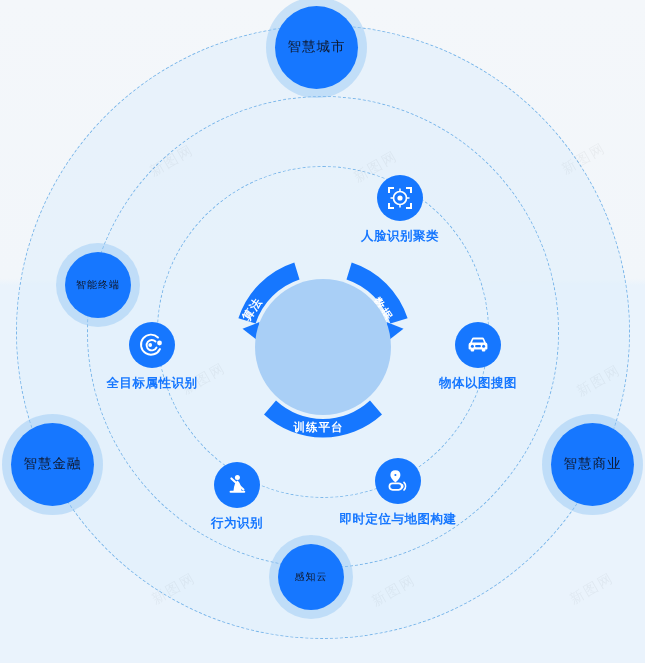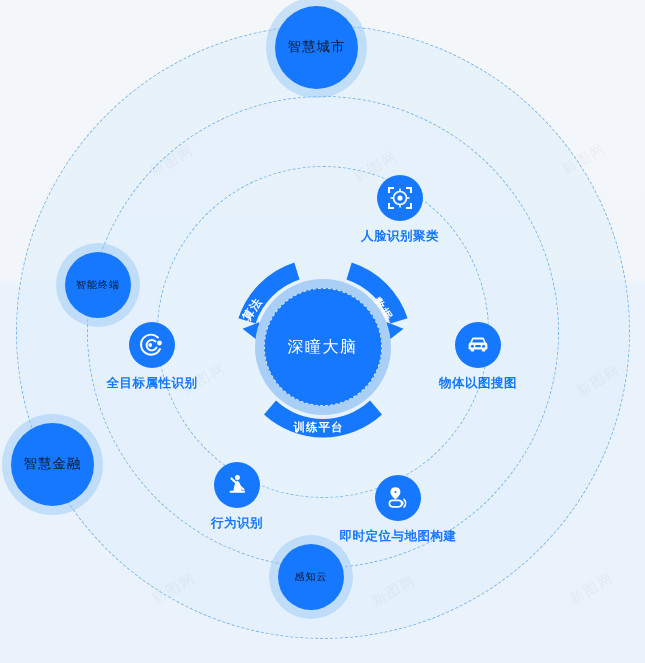--- a/index.html
+++ b/index.html
@@ -166,20 +166,23 @@
   <div class="wm" style="left:180px; top:370px;">新图网</div>
   <div class="wm" style="left:150px; top:580px;">新图网</div>
   <div class="wm" style="left:370px; top:582px;">新图网</div>
   <div class="wm" style="left:568px; top:580px;">新图网</div>
 
   <div class="bubble big" style="left:275px; top:6px;">
     <span>智慧城市</span>
   </div>
 
 
+  <div class="bubble big" style="left:551px; top:423px;">
+    <span>智慧商业</span>
+  </div>
 
   <div class="bubble med" style="left:278px; top:544px;">
     <span>感知云</span>
   </div>
 
   <div class="bubble big" style="left:11px; top:423px;">
     <span>智慧金融</span>
   </div>
 
   <div class="bubble med" style="left:65px; top:252px;">
@@ -232,21 +235,21 @@
       <svg width="30" height="30" viewBox="0 0 30 30" fill="none" stroke="#ffffff" stroke-width="1.9" stroke-linecap="round">
         <circle cx="15.4" cy="7.6" r="2.5" fill="#ffffff" stroke="none"></circle>
         <path d="M15.4 10.6 Q12.2 12.5 11.4 21.4 L19.6 21.4 Q18.8 12.5 15.4 10.6 Z" fill="#ffffff" stroke="none"></path>
         <line x1="8.6" y1="21.8" x2="22.2" y2="21.8" stroke-width="2.1"></line>
         <line x1="9.4" y1="8.4" x2="21.4" y2="19.6" stroke-width="2.1"></line>
       </svg>
     </div>
     <div class="node-label">行为识别</div>
   </div>
 
-  <div class="node" style="left:398px; top:475px;">
+  <div class="node" style="left:398px; top:458px;">
     <div class="node-icon">
       <svg width="30" height="30" viewBox="0 0 30 30" fill="none" stroke="#ffffff" stroke-width="1.7" stroke-linecap="round">
         <path d="M12.4 4.2 Q17.4 4.2 17.4 9 Q17.4 12.2 12.4 16.6 Q7.4 12.2 7.4 9 Q7.4 4.2 12.4 4.2 Z" fill="#ffffff" stroke="none"></path>
         <circle cx="12.4" cy="9" r="1.9" fill="#1677ff"></circle>
         <rect x="6.4" y="17.4" width="12.4" height="6.4" rx="3.2"></rect>
         <path d="M21 16.4 A5.6 5.6 0 0 1 21 24" stroke-width="1.7"></path>
         <path d="M19.4 18.9 A2.8 2.8 0 0 1 19.4 21.6" stroke-width="1.7"></path>
       </svg>
     </div>
     <div class="node-label">即时定位与地图构建</div>
@@ -270,18 +273,15 @@
         <path d="M 46.0 172.5 A 87 87 0 0 0 164.0 172.5 L 152.0 158.5 A 69 69 0 0 1 58.0 158.5 Z" fill="#1677ff"></path>
         <path d="M 105 156.0 L 114.5 171.0 L 95.5 171.0 Z" fill="#1677ff"></path>
       </g>
     </svg>
 
     <div class="arc-label" id="arc-label-left">算法</div>
     <div class="arc-label" id="arc-label-right">数据</div>
     <div class="arc-label" id="arc-label-bottom">训练平台</div>
 
     <div id="hub-ring2"></div>
-    <div id="hub-core">
-      <span>深瞳大脑</span>
-    </div>
   </div>
 
 </div>
 
 </body></html>

